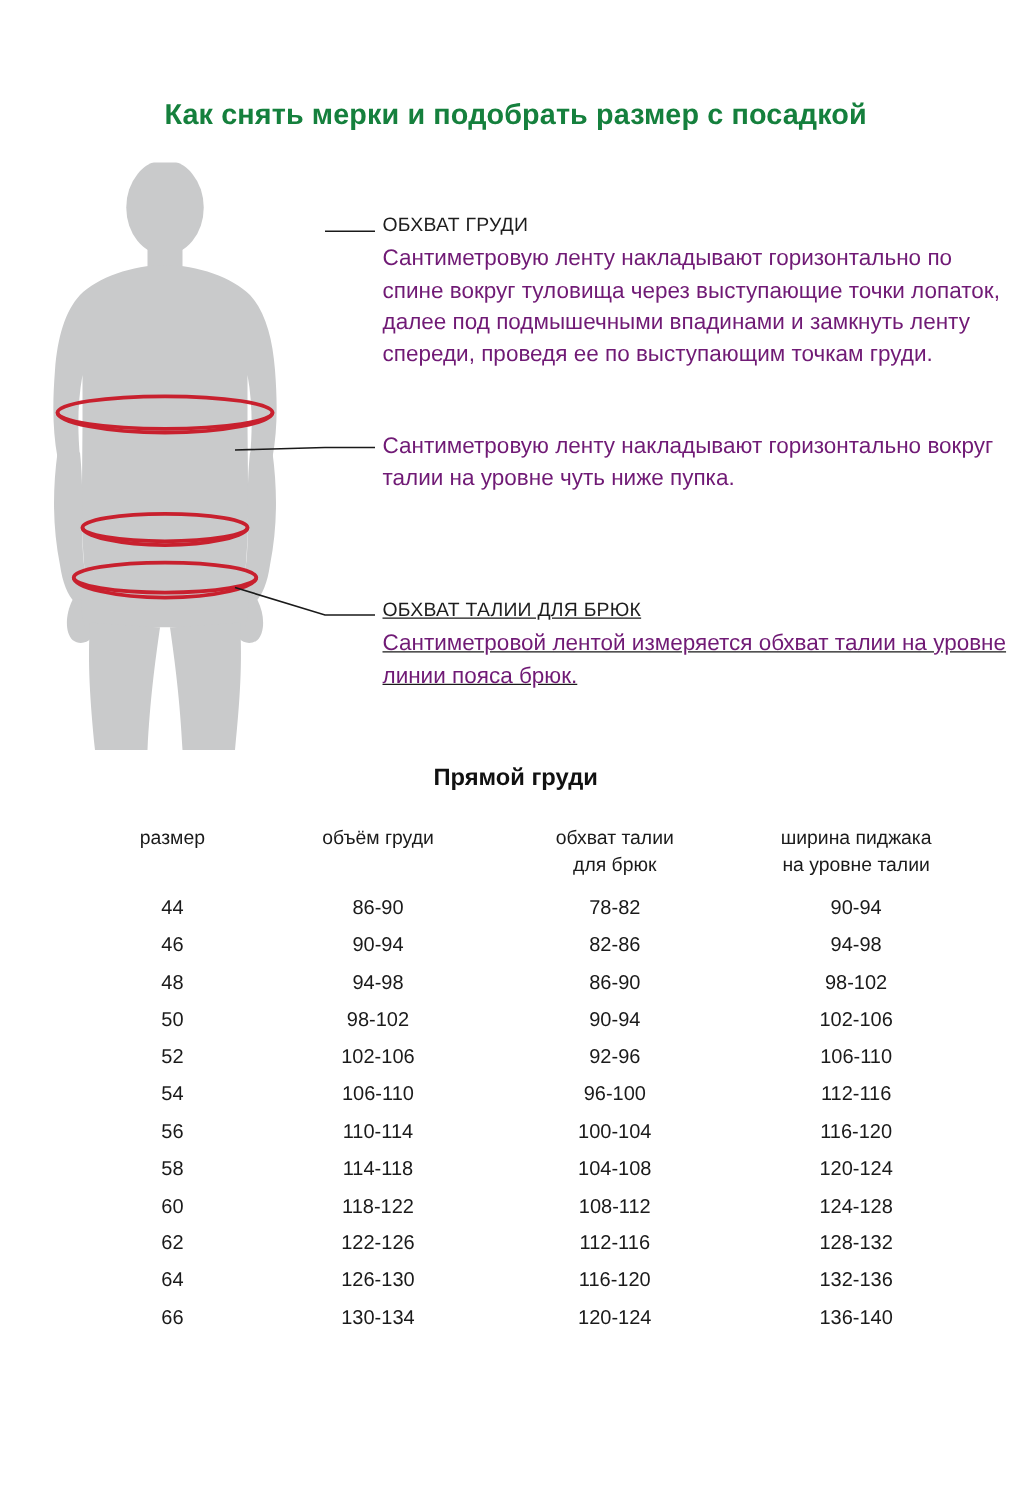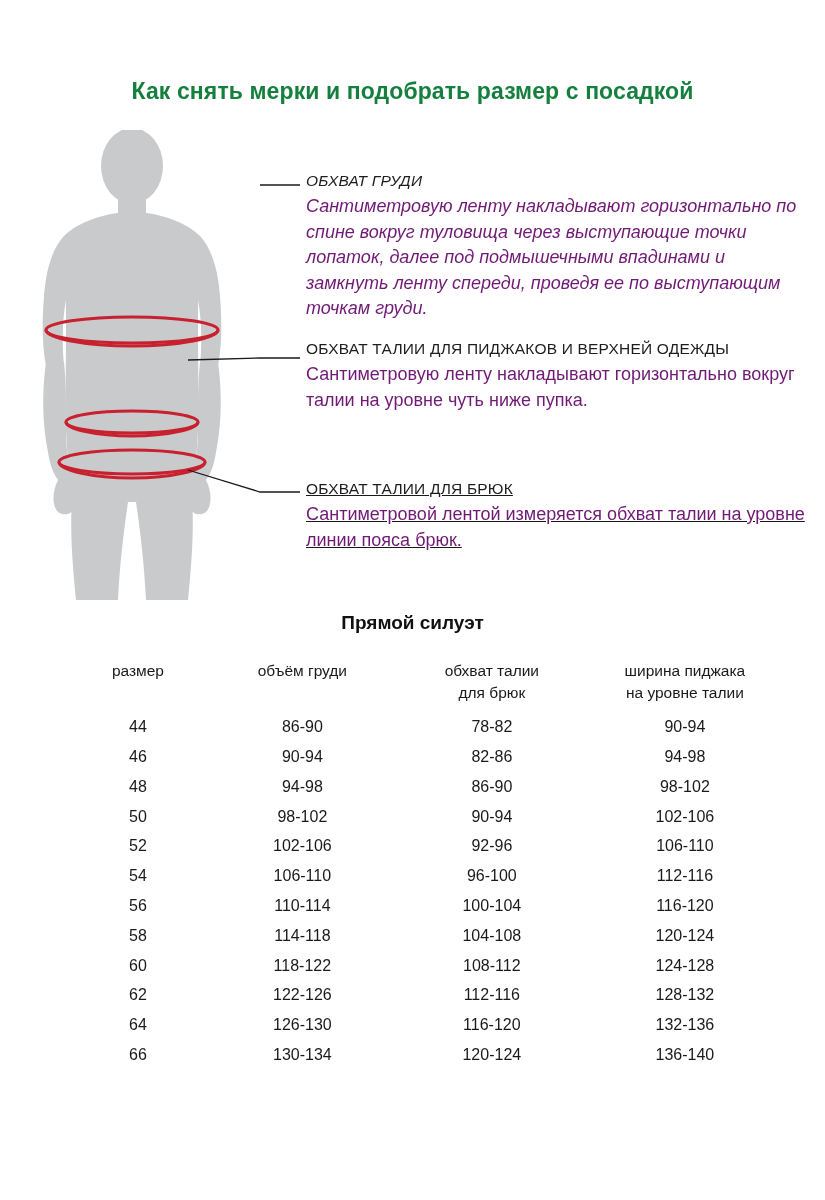--- a/index.html
+++ b/index.html
@@ -51,21 +51,21 @@
     letter-spacing: 0.2px;
     white-space: nowrap;
   }
   .callout-body {
     font-size: 18px;
     line-height: 1.42;
     color: #701a75;
     margin-top: 4px;
   }
 
-  #callout-chest { top: 172px; left: 306px; width: 500px; font-style: italic; }
+  #callout-chest { top: 172px; left: 306px; width: 500px; }
   #callout-waist-jacket { top: 340px; left: 306px; width: 512px; }
   #callout-waist-trousers { top: 480px; left: 306px; width: 500px; text-decoration: underline; }
 
   
   .table-title {
     position: absolute;
     top: 612px;
     left: 0;
     width: 825px;
     text-align: center;
@@ -174,30 +174,29 @@
     <polyline points="168,230 240,228 290,228" fill="none" stroke="#1a1a1a" stroke-width="1.3"></polyline>
     <polyline points="168,340 240,362 290,362" fill="none" stroke="#1a1a1a" stroke-width="1.3"></polyline>
   </svg>
 
   <div class="callout" id="callout-chest">
     <div class="callout-head">ОБХВАТ ГРУДИ</div>
     <div class="callout-body">Сантиметровую ленту накладывают горизонтально по спине вокруг туловища через выступающие точки лопаток, далее под подмышечными впадинами и замкнуть ленту спереди, проведя ее по выступающим точкам груди.</div>
   </div>
 
   <div class="callout" id="callout-waist-jacket">
-    <div class="callout-head">ОБХВАТ ТАЛИИ ДЛЯ ПИДЖАКОВ И ВЕРХНЕЙ ОДЕЖДЫ</div>
     <div class="callout-body">Сантиметровую  ленту накладывают горизонтально вокруг талии на уровне чуть ниже пупка.</div>
   </div>
 
   <div class="callout" id="callout-waist-trousers">
     <div class="callout-head">ОБХВАТ ТАЛИИ ДЛЯ БРЮК</div>
     <div class="callout-body">Сантиметровой лентой измеряется обхват талии на уровне линии пояса брюк.</div>
   </div>
 
-  <div class="table-title">Прямой силуэт</div>
+  <div class="table-title">Прямой груди</div>
 
   <table class="sizes">
     <colgroup>
         <col class="c1">
         <col class="c2">
         <col class="c3">
         <col class="c4">
       </colgroup>
     <thead>
       <tr>

